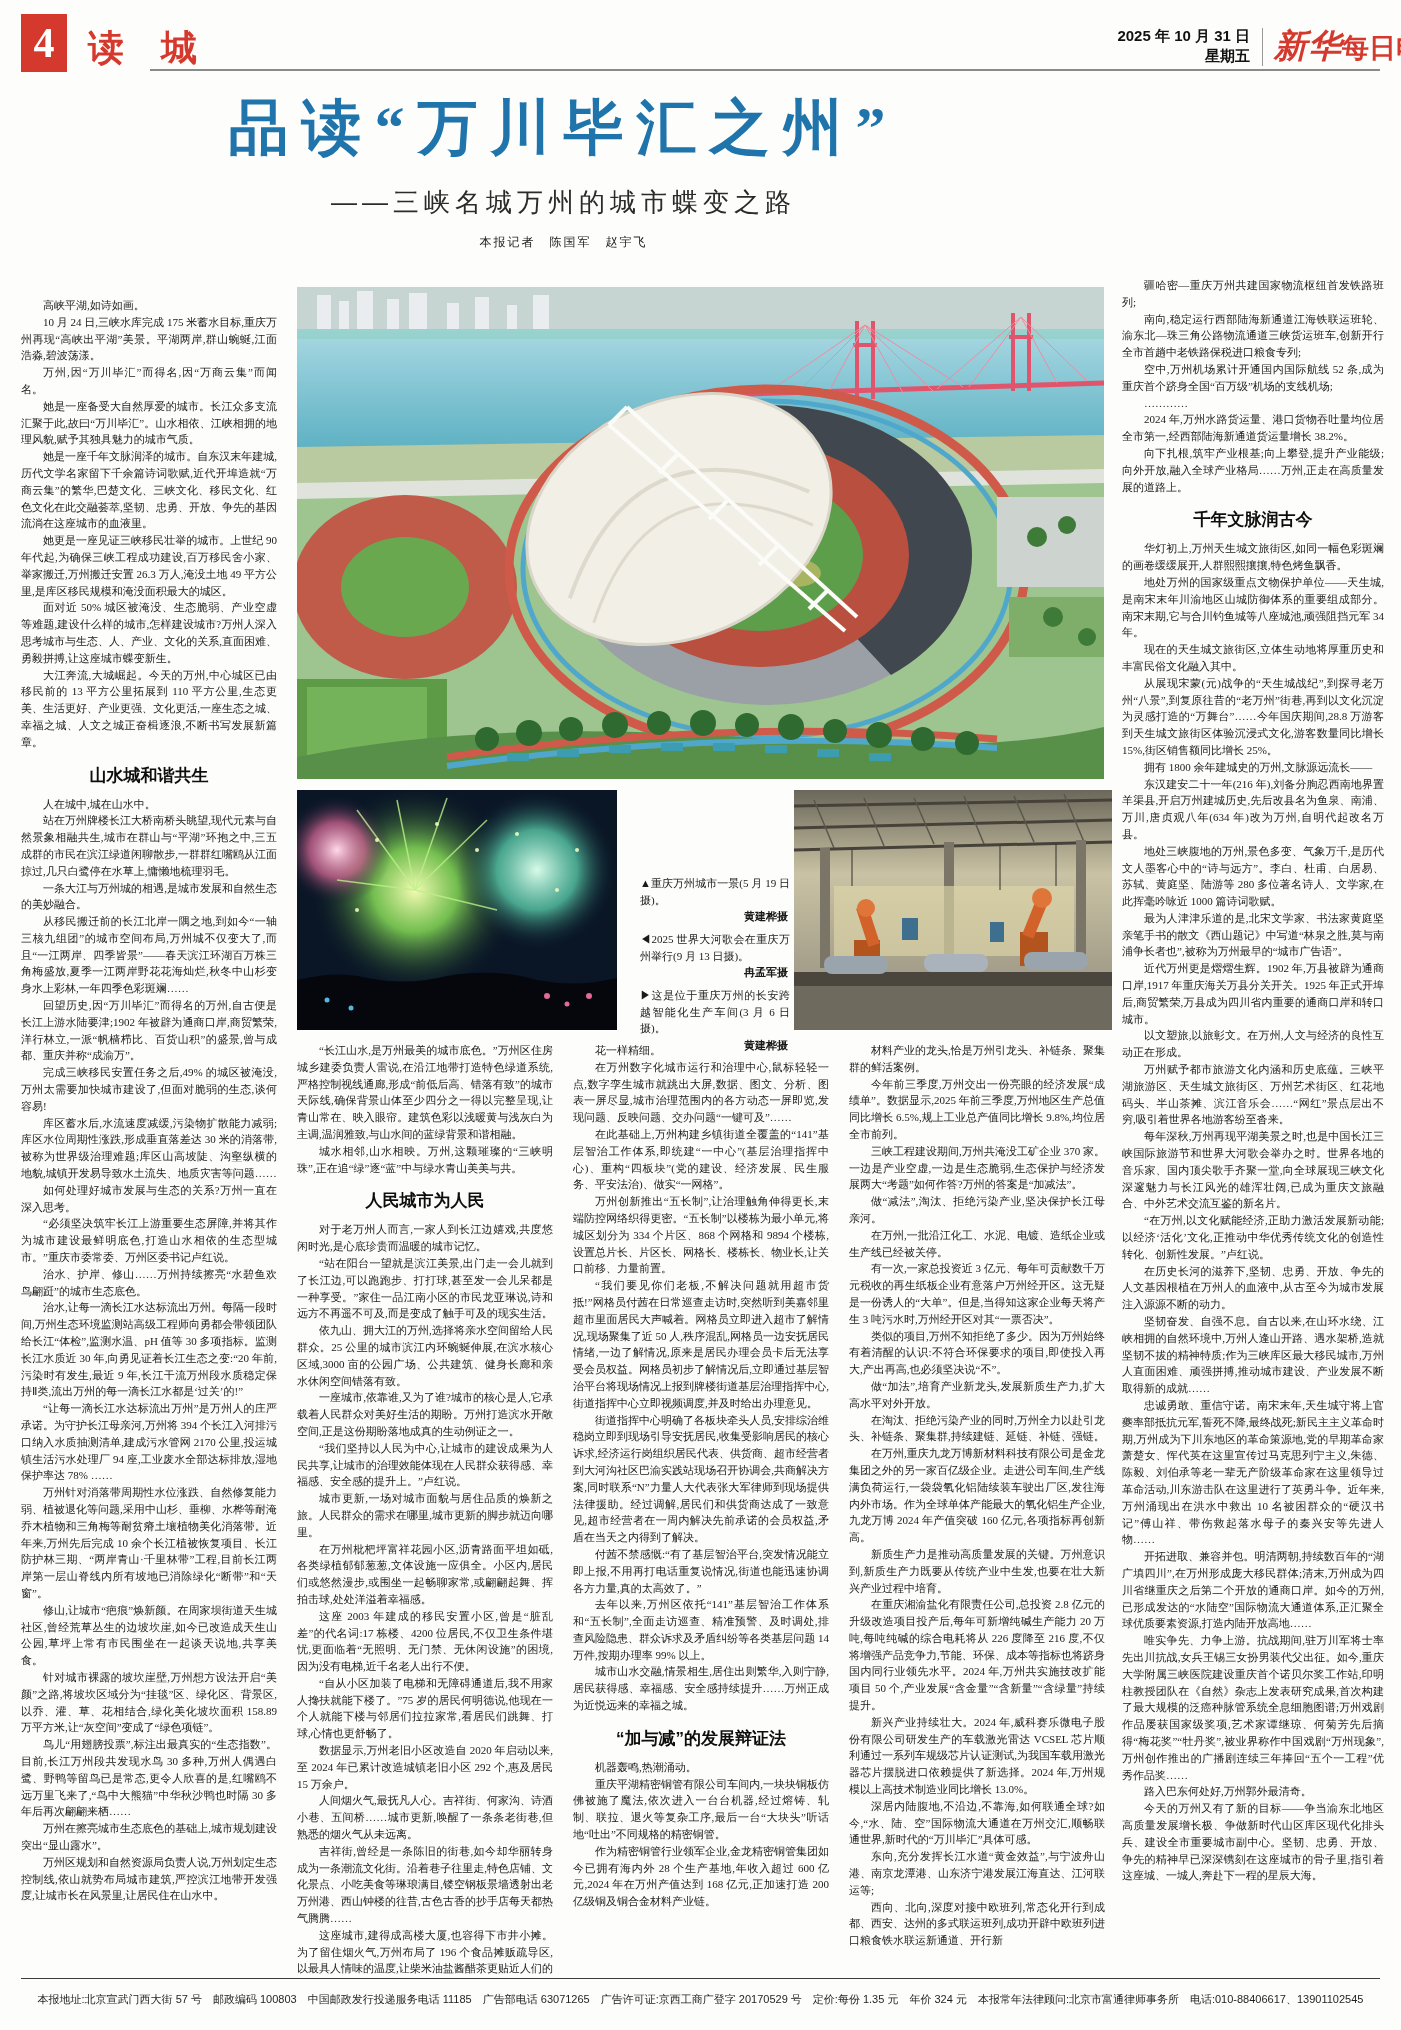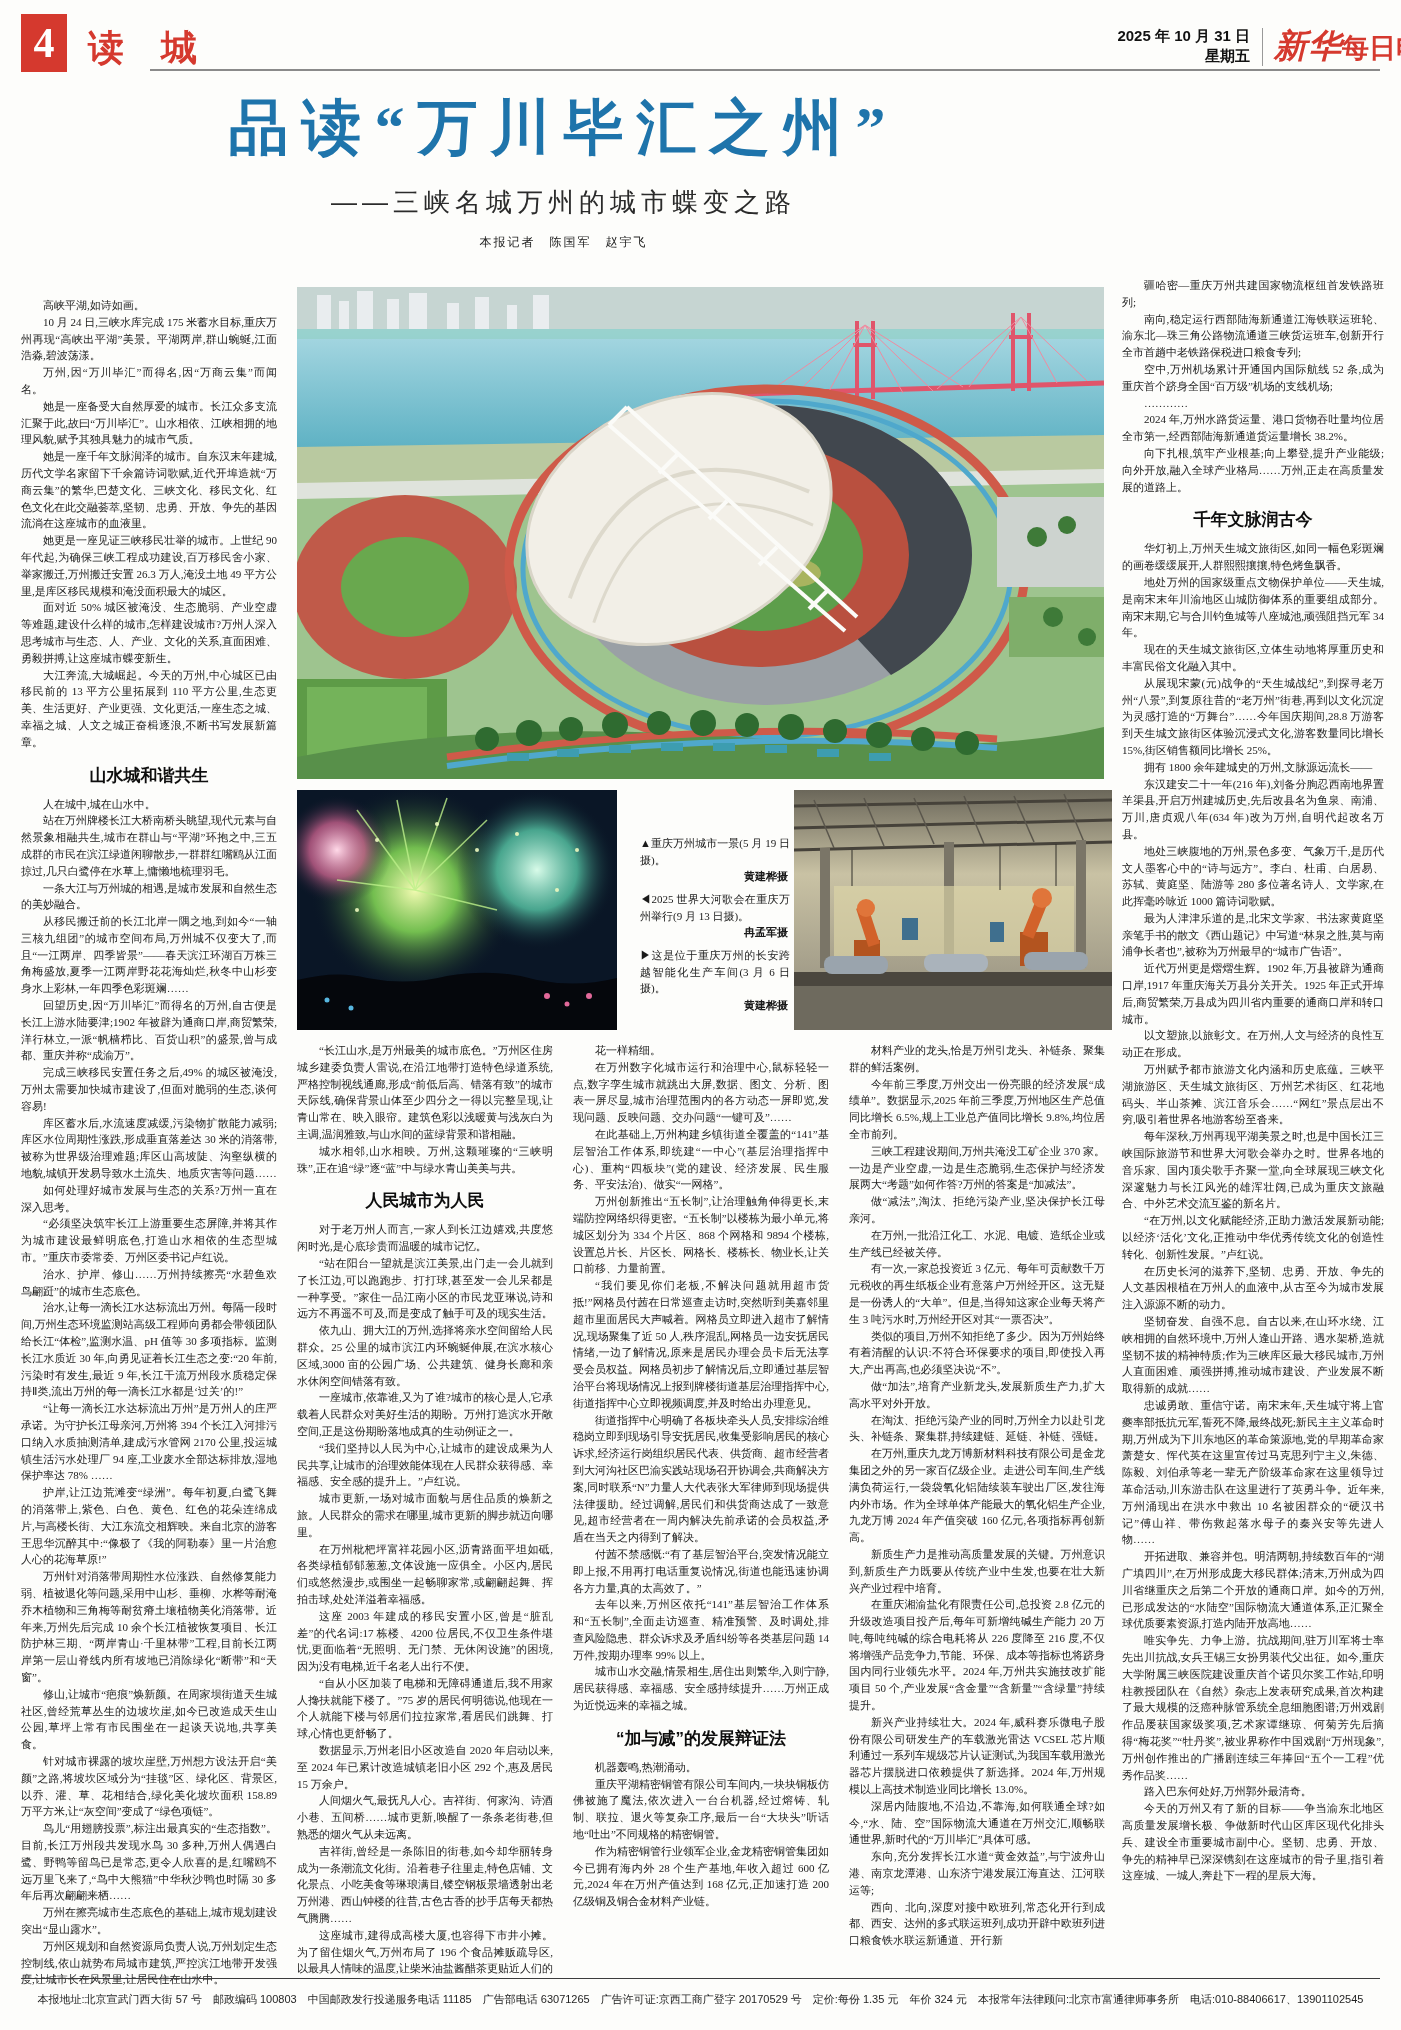--- a/index.html
+++ b/index.html
@@ -291,21 +291,21 @@
       </g>
     <g stroke="#33302a" stroke-width="1">
         <line x1="58" y1="60" x2="58" y2="96"></line>
         <line x1="206" y1="56" x2="206" y2="100"></line>
         <line x1="262" y1="54" x2="262" y2="96"></line>
       </g>
     <rect x="0" y="196" width="318" height="44" fill="#6e6a5e"></rect>
   </svg>
 </div>
 
-<div class="col captions" style="left:640px;top:835px;width:150px;height:190px;">
+<div class="col captions" style="left:640px;top:875px;width:150px;height:190px;">
     <p class="para">▲重庆万州城市一景(5 月 19 日摄)。</p>
     <div class="credit">黄建桦摄</div>
     <p class="para">◀2025 世界大河歌会在重庆万州举行(9 月 13 日摄)。</p>
     <div class="credit">冉孟军摄</div>
     <p class="para">▶这是位于重庆万州的长安跨越智能化生产车间(3 月 6 日摄)。</p>
     <div class="credit">黄建桦摄</div>
   </div>
 
 <div class="col" style="left:21px;top:277px;width:256px;height:1698px;margin-top:20px;">
     <p class="para">高峡平湖,如诗如画。</p>
@@ -322,21 +322,20 @@
     <p class="para">一条大江与万州城的相遇,是城市发展和自然生态的美妙融合。</p>
     <p class="para">从移民搬迁前的长江北岸一隅之地,到如今“一轴三核九组团”的城市空间布局,万州城不仅变大了,而且“一江两岸、四季皆景”——春天滨江环湖百万株三角梅盛放,夏季一江两岸野花花海灿烂,秋冬中山杉变身水上彩林,一年四季色彩斑斓……</p>
     <p class="para">回望历史,因“万川毕汇”而得名的万州,自古便是长江上游水陆要津;1902 年被辟为通商口岸,商贸繁荣,洋行林立,一派“帆樯栉比、百货山积”的盛景,曾与成都、重庆并称“成渝万”。</p>
     <p class="para">完成三峡移民安置任务之后,49% 的城区被淹没,万州太需要加快城市建设了,但面对脆弱的生态,谈何容易!</p>
     <p class="para">库区蓄水后,水流速度减缓,污染物扩散能力减弱;库区水位周期性涨跌,形成垂直落差达 30 米的消落带,被称为世界级治理难题;库区山高坡陡、沟壑纵横的地貌,城镇开发易导致水土流失、地质灾害等问题……</p>
     <p class="para">如何处理好城市发展与生态的关系?万州一直在深入思考。</p>
     <p class="para">“必须坚决筑牢长江上游重要生态屏障,并将其作为城市建设最鲜明底色,打造山水相依的生态型城市。”重庆市委常委、万州区委书记卢红说。</p>
     <p class="para">治水、护岸、修山……万州持续擦亮“水碧鱼欢鸟翩跹”的城市生态底色。</p>
     <p class="para">治水,让每一滴长江水达标流出万州。每隔一段时间,万州生态环境监测站高级工程师向勇都会带领团队给长江“体检”,监测水温、pH 值等 30 多项指标。监测长江水质近 30 年,向勇见证着长江生态之变:“20 年前,污染时有发生,最近 9 年,长江干流万州段水质稳定保持Ⅱ类,流出万州的每一滴长江水都是‘过关’的!”</p>
     <p class="para">“让每一滴长江水达标流出万州”是万州人的庄严承诺。为守护长江母亲河,万州将 394 个长江入河排污口纳入水质抽测清单,建成污水管网 2170 公里,投运城镇生活污水处理厂 94 座,工业废水全部达标排放,湿地保护率达 78% ……</p>
-    <p class="para">护岸,让江边荒滩变“绿洲”。每年初夏,白鹭飞舞的消落带上,紫色、白色、黄色、红色的花朵连绵成片,与高楼长街、大江东流交相辉映。来自北京的游客王思华沉醉其中:“像极了《我的阿勒泰》里一片治愈人心的花海草原!”</p>
     <p class="para">万州针对消落带周期性水位涨跌、自然修复能力弱、植被退化等问题,采用中山杉、垂柳、水桦等耐淹乔木植物和三角梅等耐贫瘠土壤植物美化消落带。近年来,万州先后完成 10 余个长江植被恢复项目、长江防护林三期、“两岸青山·千里林带”工程,目前长江两岸第一层山脊线内所有坡地已消除绿化“断带”和“天窗”。</p>
     <p class="para">修山,让城市“疤痕”焕新颜。在周家坝街道天生城社区,曾经荒草丛生的边坡坎崖,如今已改造成天生山公园,草坪上常有市民围坐在一起谈天说地,共享美食。</p>
     <p class="para">针对城市裸露的坡坎崖壁,万州想方设法开启“美颜”之路,将坡坎区域分为“挂毯”区、绿化区、背景区,以乔、灌、草、花相结合,绿化美化坡坎面积 158.89 万平方米,让“灰空间”变成了“绿色项链”。</p>
     <p class="para">鸟儿“用翅膀投票”,标注出最真实的“生态指数”。目前,长江万州段共发现水鸟 30 多种,万州人偶遇白鹭、野鸭等留鸟已是常态,更令人欣喜的是,红嘴鸥不远万里飞来了,“鸟中大熊猫”中华秋沙鸭也时隔 30 多年后再次翩翩来栖……</p>
     <p class="para">万州在擦亮城市生态底色的基础上,城市规划建设突出“显山露水”。</p>
     <p class="para">万州区规划和自然资源局负责人说,万州划定生态控制线,依山就势布局城市建筑,严控滨江地带开发强度,让城市长在风景里,让居民住在山水中。</p>
   </div>
 
 <div class="col" style="left:297px;top:1042px;width:256px;height:933px;">
     <p class="para">“长江山水,是万州最美的城市底色。”万州区住房城乡建委负责人雷说,在沿江地带打造特色绿道系统,严格控制视线通廊,形成“前低后高、错落有致”的城市天际线,确保背景山体至少四分之一得以完整呈现,让青山常在、映入眼帘。建筑色彩以浅暖黄与浅灰白为主调,温润雅致,与山水间的蓝绿背景和谐相融。</p>

